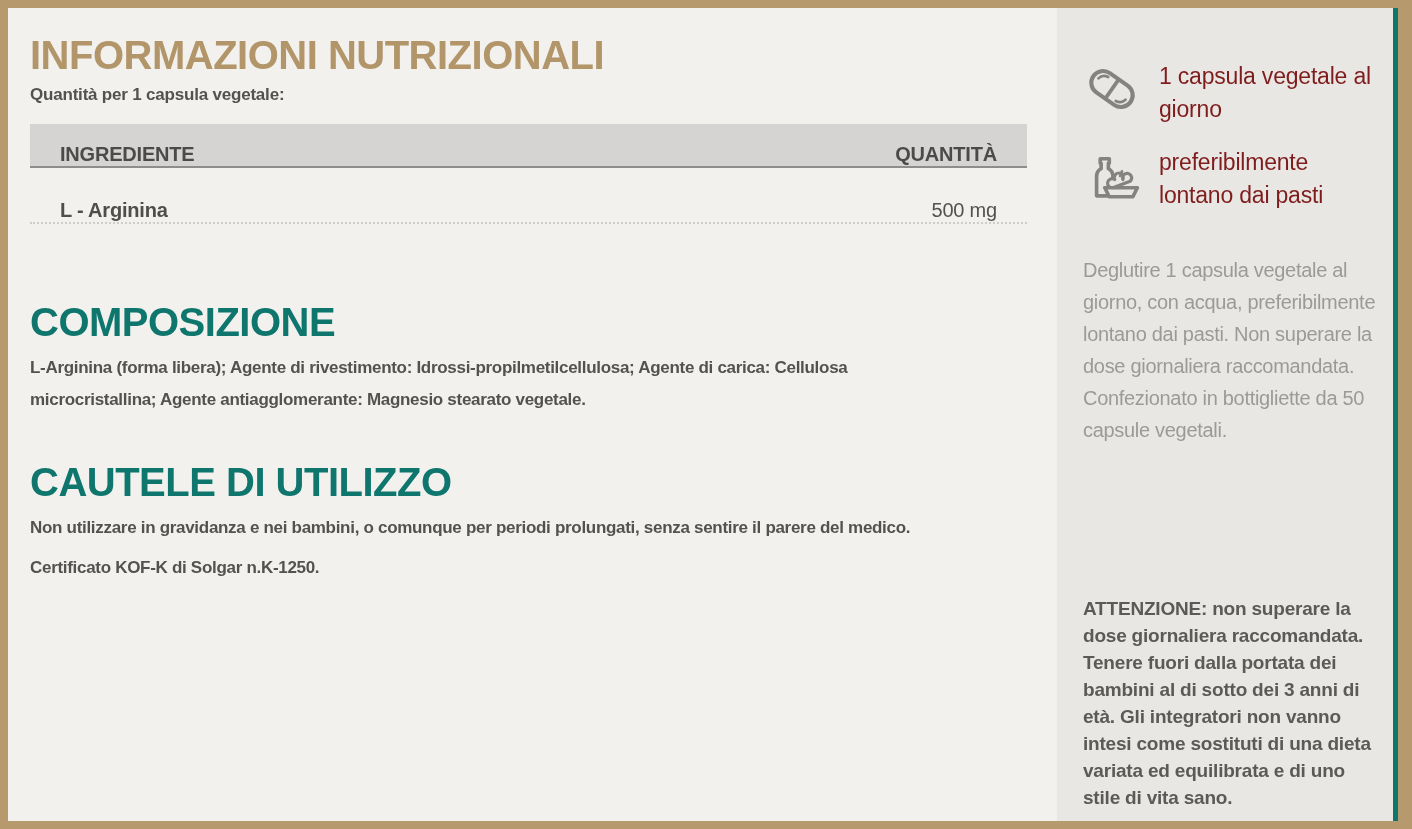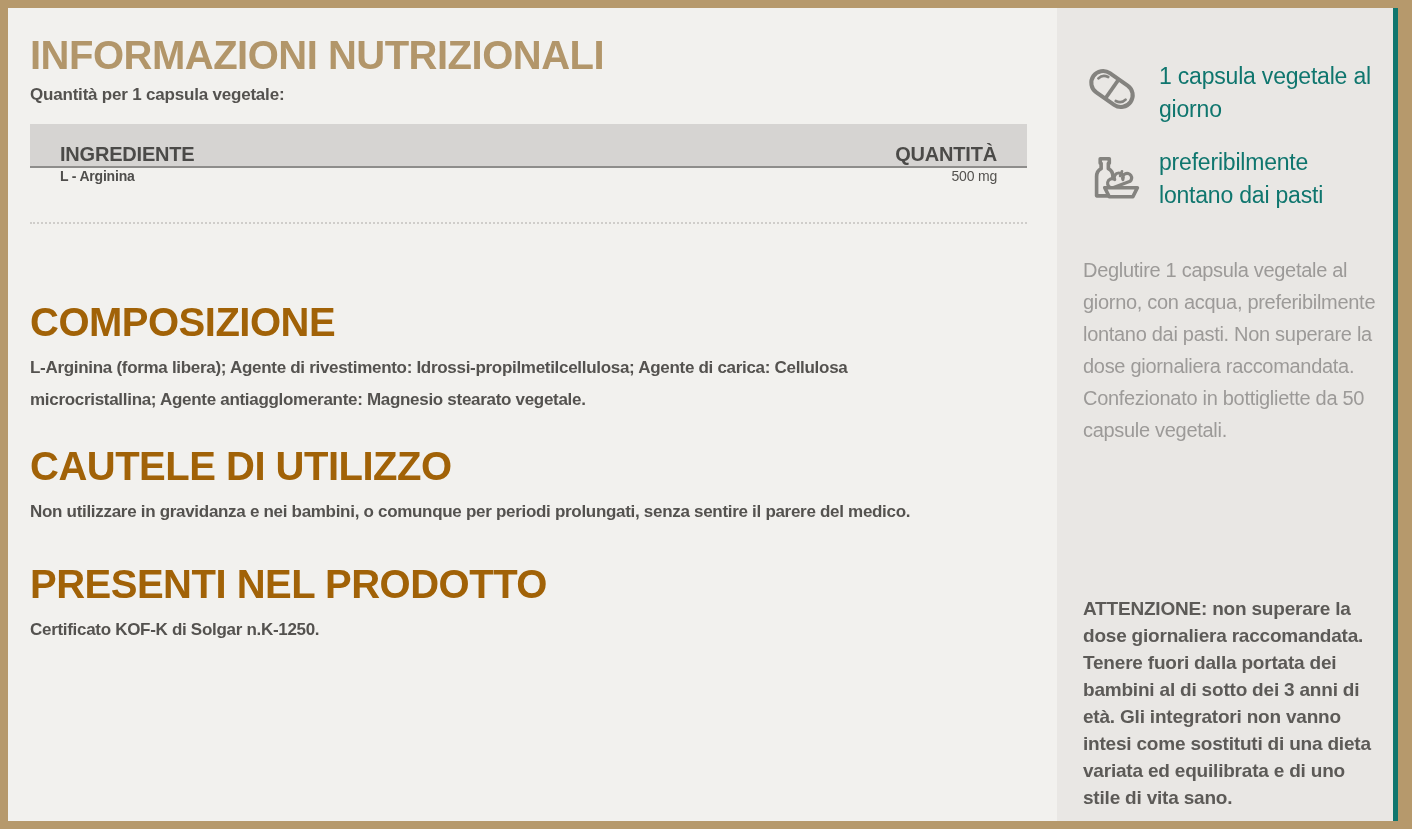--- a/index.html
+++ b/index.html
@@ -51,38 +51,38 @@
     align-items:flex-end;
     justify-content:space-between;
     padding:0 30px;
     font-size:20px;
     font-weight:600;
     color:#4b4a48;
   }
   .trow {
     height:56px;
     display:flex;
-    align-items:flex-start;
+    align-items:flex-end;
     justify-content:space-between;
     padding:0 30px;
     border-bottom:2px dotted #cfcdca;
-    font-size:14px;
+    font-size:20px;
   }
   .trow .ingredient { font-weight:bold; color:#4f4e4c; }
   .trow .quantity   { font-weight:normal; color:#54524f; }
 
   .section h2 {
     font-size:40px;
     line-height:44px;
     font-weight:bold;
     letter-spacing:-0.5px;
-    color:#a16207;
+    color:#0f766e;
   }
   .sec-1 h2 { margin-top:76px; }
-  .sec-2 h2 { margin-top:28px; }
+  .sec-2 h2 { margin-top:44px; }
   .sec-3 h2 { margin-top:34px; }
   .section p {
     margin-top:8px;
     font-size:17px;
     font-weight:600;
     line-height:32px;
     color:#54524f;
     letter-spacing:-0.3px;
   }
   .sec-1 p { max-width:948px; }
@@ -108,21 +108,21 @@
     display:flex;
     align-items:flex-start;
     gap:18px;
   }
   .usage-item.first  { margin-top:52px; }
   .usage-item.second { margin-top:20px; }
   .usage-icon { width:58px; height:58px; flex:0 0 58px; }
   .usage-label {
     font-size:23px;
     line-height:33px;
-    color:#0f766e;
+    color:#7f1d1d;
     letter-spacing:-0.2px;
     max-width:228px;
   }
   .usage-desc {
     margin-top:42px;
     font-size:20px;
     line-height:32px;
     color:#9c9a98;
     letter-spacing:-0.3px;
   }
@@ -161,21 +161,20 @@
         <h2>COMPOSIZIONE</h2>
         <p>L-Arginina (forma libera); Agente di rivestimento: Idrossi-propilmetilcellulosa; Agente di carica: Cellulosa microcristallina; Agente antiagglomerante: Magnesio stearato vegetale.</p>
       </section>
 
       <section class="section sec-2">
         <h2>CAUTELE DI UTILIZZO</h2>
         <p>Non utilizzare in gravidanza e nei bambini, o comunque per periodi prolungati, senza sentire il parere del medico.</p>
       </section>
 
       <section class="section sec-3">
-        <h2>PRESENTI NEL PRODOTTO</h2>
         <p>Certificato KOF-K di Solgar n.K-1250.</p>
       </section>
     </main>
 
     <aside class="sidebar">
 
       <div class="usage-item first">
         <svg class="usage-icon" viewBox="0 0 64 64">
           <g transform="rotate(35 32 32)" fill="none" stroke="#84837f">
             <rect x="7" y="19" width="50" height="26" rx="13" stroke-width="4.5"></rect>

